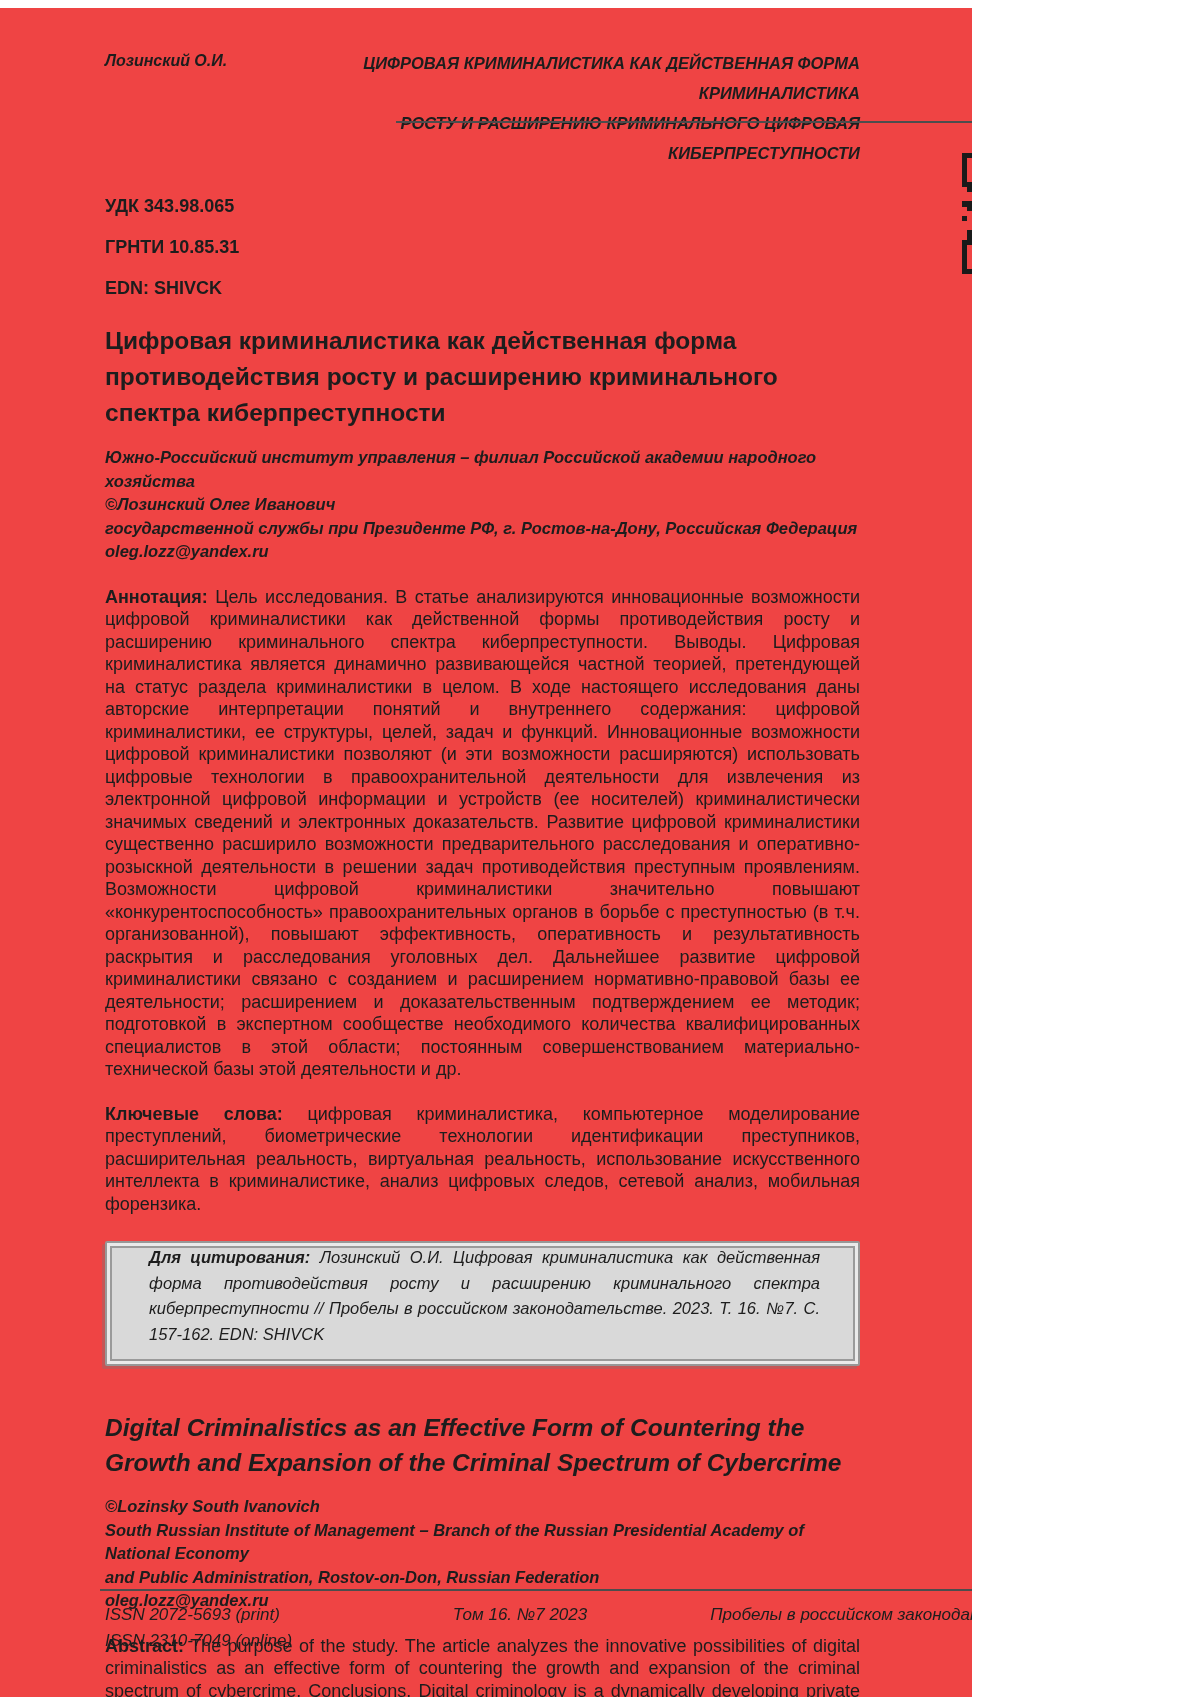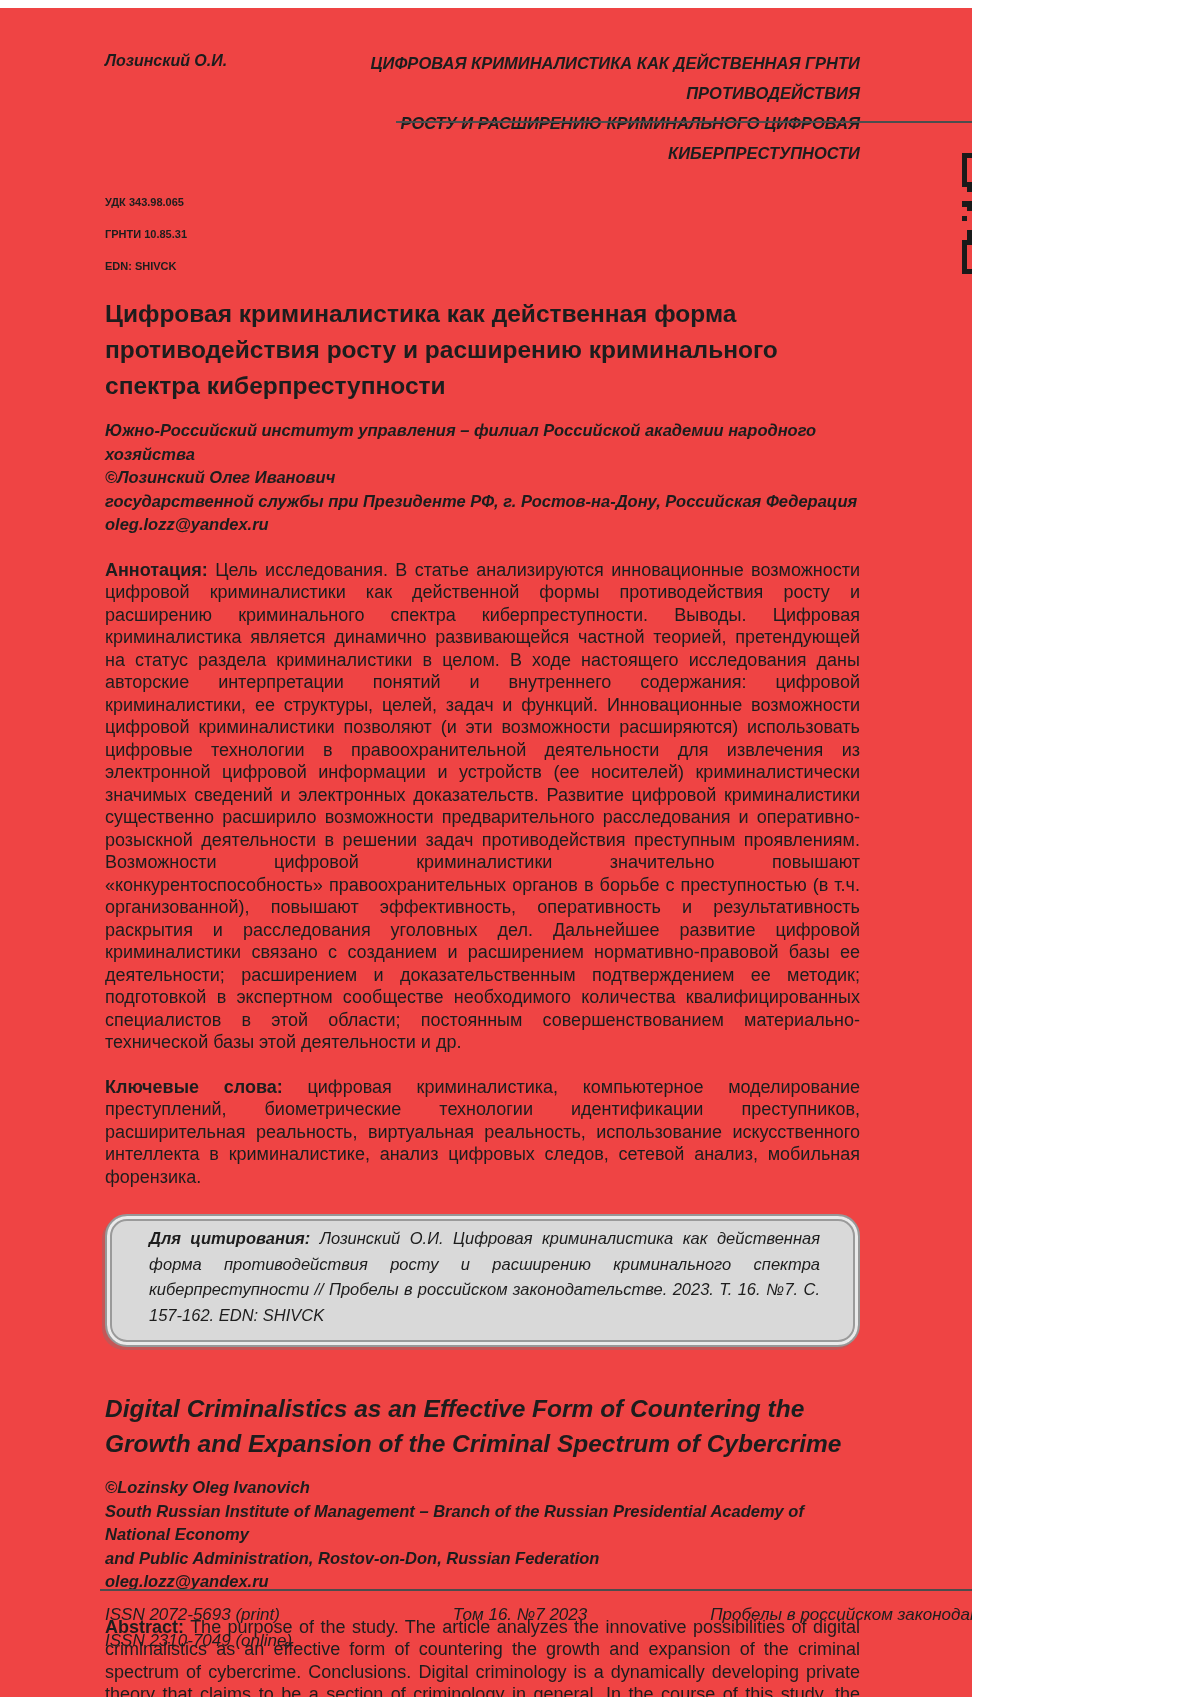--- a/index.html
+++ b/index.html
@@ -20,43 +20,43 @@
   .running-title{text-align:right;font-weight:bold;font-style:italic;font-size:16.5px;line-height:30px;max-width:720px;}
 
   
   .rule,.vline{background:#4d4d4d;}
   .header-rule{position:absolute;left:396px;top:113px;width:774px;height:2px;}
   .top-vline{position:absolute;left:1118px;top:45px;width:2px;height:197px;}
   .footer-rule{position:absolute;left:100px;top:1581px;width:1050px;height:2px;}
   .footer-vline{position:absolute;left:1112px;top:1425px;width:2px;height:202px;}
 
   
-  .codes{margin-top:28px;font-weight:bold;font-size:11px;}
+  .codes{margin-top:28px;font-weight:bold;font-size:18px;}
   .codes div{margin-bottom:20px;}
 
   
   .qr{position:absolute;left:962px;top:145px;width:121px;height:121px;}
   .qr svg{width:100%;height:100%;display:block;}
 
   
   .ru-title{margin:24px 0 0 0;font-size:24.5px;font-weight:bold;line-height:36px;max-width:930px;}
   .byline{margin-top:15px;font-weight:bold;font-style:italic;font-size:16.5px;line-height:23.5px;}
 
   
   p.just{margin:22px 0 0 0;text-align:justify;font-size:18px;line-height:22.5px;}
   .lead{font-weight:bold;}
 
   
   .cite-box{
     margin-top:26px;
     background:#d9d9d9;
     border:2px solid #979797;
-    border-radius:22px;
+    border-radius:2px;
     box-shadow:inset 0 0 0 3px #eaeaea, inset 0 0 0 5px #9a9a9a, -3px 3px 0 rgba(120,120,120,0.35);
-    padding:10px 38px 17px 42px;
+    padding:2px 38px 17px 42px;
   }
   .cite-box p{margin:0;text-align:justify;font-style:italic;font-size:16.5px;line-height:25.5px;}
 
   
   .en-title{margin:44px 0 0 0;font-size:24.5px;font-weight:bold;font-style:italic;line-height:35px;max-width:890px;}
   .en-abs{font-size:16px;line-height:21.5px;margin-top:20px;}
 
   
   .footer{
     position:absolute;left:105px;top:1594px;width:1000px;
@@ -388,21 +388,21 @@
         <rect x="20" y="24" width="1.06" height="1.06"></rect>
         <rect x="24" y="24" width="1.06" height="1.06"></rect>
       </svg>
     </div>
 
   <div class="content">
 
     <div class="running-header">
       <div class="running-author">Лозинский О.И.</div>
       <div class="running-title">
-        <div>ЦИФРОВАЯ КРИМИНАЛИСТИКА КАК ДЕЙСТВЕННАЯ ГРНТИ ПРОТИВОДЕЙСТВИЯ</div>
+        <div>ЦИФРОВАЯ КРИМИНАЛИСТИКА КАК ДЕЙСТВЕННАЯ ФОРМА КРИМИНАЛИСТИКА</div>
         <div>РОСТУ И РАСШИРЕНИЮ КРИМИНАЛЬНОГО ЦИФРОВАЯ КИБЕРПРЕСТУПНОСТИ</div>
       </div>
     </div>
 
     <div class="codes">
       <div>УДК 343.98.065</div>
       <div>ГРНТИ 10.85.31</div>
       <div>EDN: SHIVCK</div>
     </div>
 
@@ -419,21 +419,21 @@
 
     <p class="just"><span class="lead">Ключевые слова:</span> <span>цифровая криминалистика, компьютерное моделирование преступлений, биометрические технологии идентификации преступников, расширительная реальность, виртуальная реальность, использование искусственного интеллекта в криминалистике, анализ цифровых следов, сетевой анализ, мобильная форензика.</span></p>
 
     <div class="cite-box">
       <p><span class="lead">Для цитирования:</span> <span>Лозинский О.И. Цифровая криминалистика как действенная форма противодействия росту и расширению криминального спектра киберпреступности // Пробелы в российском законодательстве. 2023. Т. 16. №7. С. 157-162. EDN: SHIVCK</span></p>
     </div>
 
     <h2 class="en-title">Digital Criminalistics as an Effective Form of Countering the Growth and Expansion of the Criminal Spectrum of Cybercrime</h2>
 
     <div class="byline">
-      <div>©Lozinsky Oleg Ivanovich</div>
+      <div>©Lozinsky South Ivanovich</div>
       <div>South Russian Institute of Management – Branch of the Russian Presidential Academy of National Economy</div>
       <div>and Public Administration, Rostov-on-Don, Russian Federation</div>
       <div>oleg.lozz@yandex.ru</div>
     </div>
 
     <p class="just en-abs"><span class="lead">Abstract:</span> <span>The purpose of the study. The article analyzes the innovative possibilities of digital criminalistics as an effective form of countering the growth and expansion of the criminal spectrum of cybercrime. Conclusions. Digital criminology is a dynamically developing private theory that claims to be a section of criminology in general. In the course of this study, the author's interpretations of the concepts and internal content are given: digital criminology, its structure, goals, tasks and functions. The innovative capabilities of digital forensics allow (and these capabilities are expanding) the use of digital technologies in law enforcement to extract criminally significant information and electronic evidence from electronic digital information and devices (its carriers). The development of digital criminalistics has significantly expanded the possibilities of preliminary investigation and operational investigative activities in solving the tasks of countering criminal manifestations. The capabilities of digital criminalistics significantly increase the "competitiveness" of law enforcement agencies in the fight against crime (including organized crime), increase the efficiency, efficiency and effectiveness of the</span></p>
 
   </div>
 
   <div class="footer">

